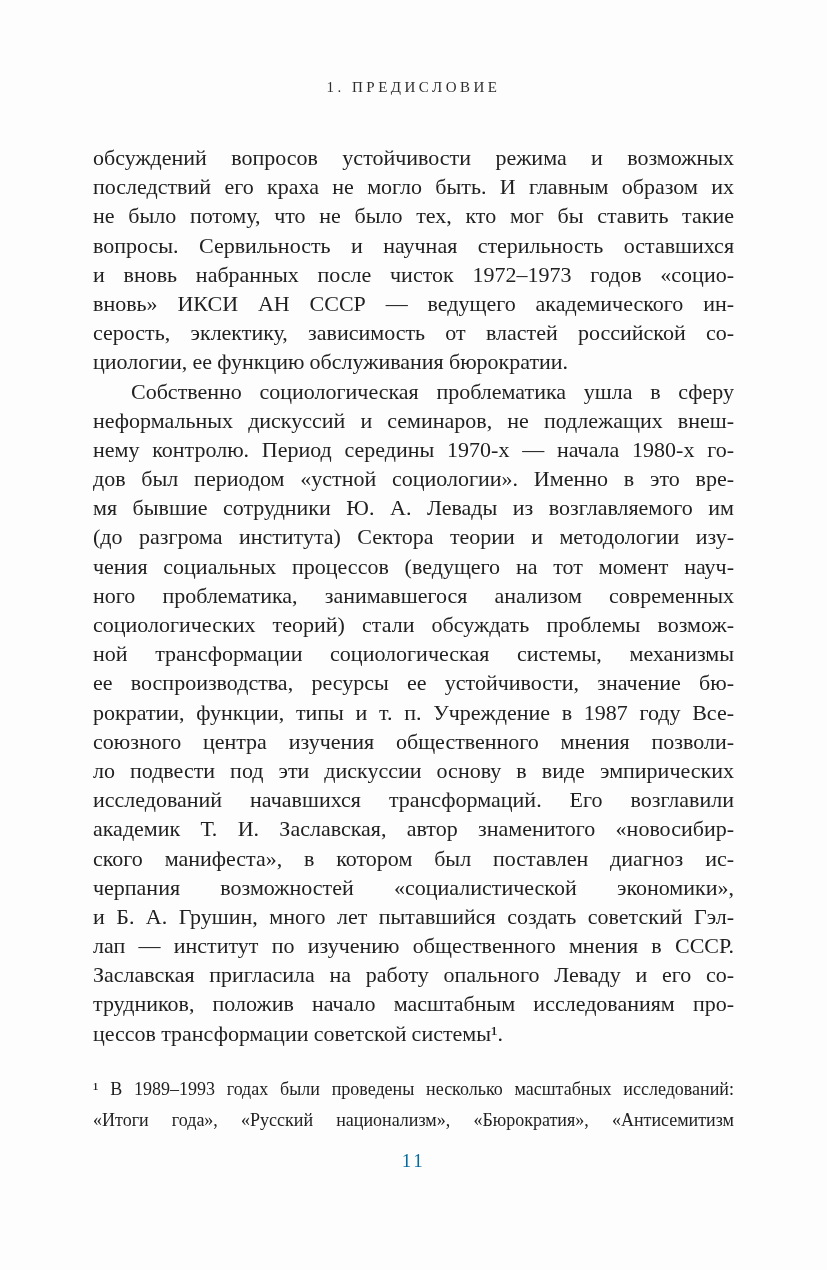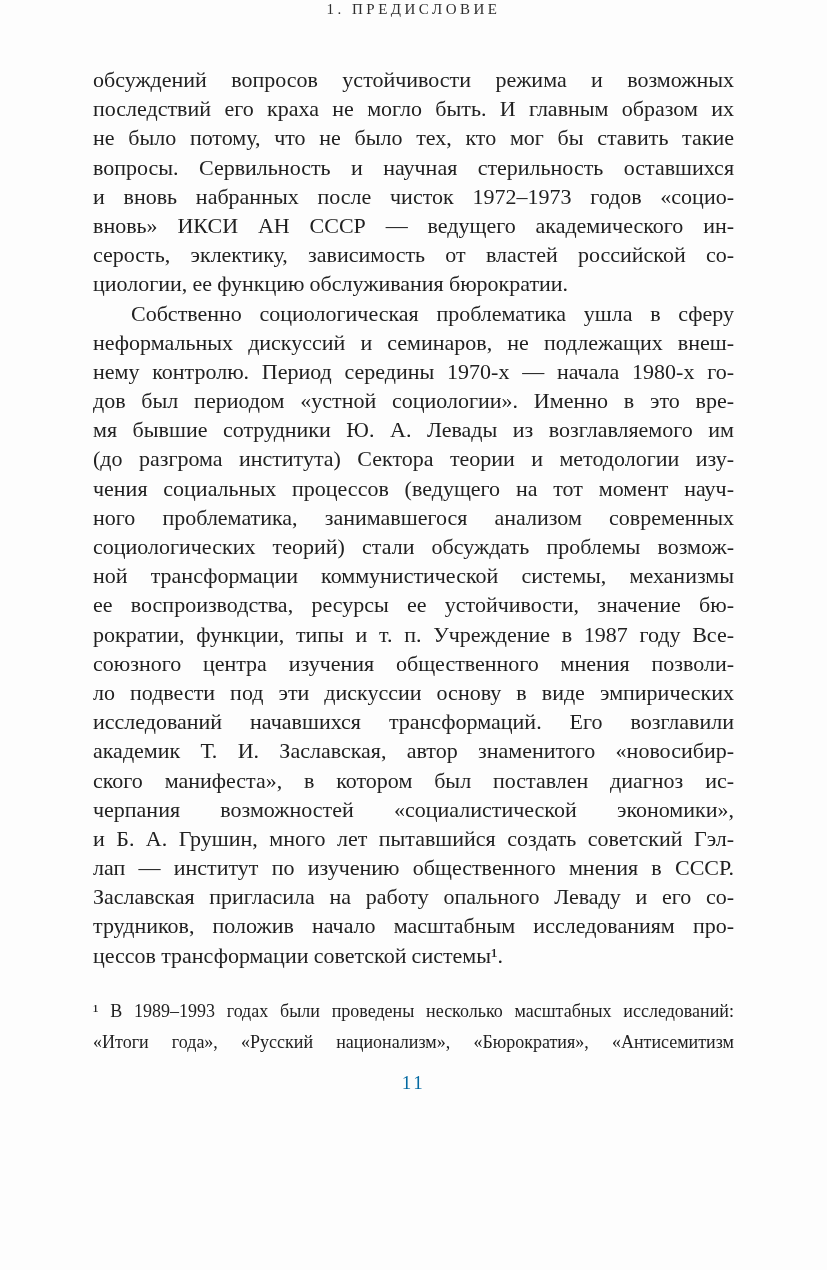--- a/index.html
+++ b/index.html
@@ -9,20 +9,21 @@
   }
   .page {
     position: relative;
     width: 827px;
     height: 1270px;
     margin: 0 auto;
     background: #fdfdfd;
     color: #212121;
     font-family: "Liberation Serif", "DejaVu Serif", serif;
     box-sizing: border-box;
+    padding-top: 78px;
     overflow: hidden;
   }
   .running-head {
     text-align: center;
     font-size: 15px;
     line-height: 18px;
     letter-spacing: 3.5px;
     color: #2e2e2e;
     font-variant: normal;
     text-transform: uppercase;
@@ -82,21 +83,21 @@
       <div class="line last">циологии, ее функцию обслуживания бюрократии.</div>
       <div class="line indent">Собственно социологическая проблематика ушла в сферу</div>
       <div class="line">неформальных дискуссий и семинаров, не подлежащих внеш-</div>
       <div class="line">нему контролю. Период середины 1970-х — начала 1980-х го-</div>
       <div class="line">дов был периодом «устной социологии». Именно в это вре-</div>
       <div class="line">мя бывшие сотрудники Ю. А. Левады из возглавляемого им</div>
       <div class="line">(до разгрома института) Сектора теории и методологии изу-</div>
       <div class="line">чения социальных процессов (ведущего на тот момент науч-</div>
       <div class="line">ного проблематика, занимавшегося анализом современных</div>
       <div class="line">социологических теорий) стали обсуждать проблемы возмож-</div>
-      <div class="line">ной трансформации коммунистической системы, механизмы</div>
+      <div class="line">ной трансформации социологическая системы, механизмы</div>
       <div class="line">ее воспроизводства, ресурсы ее устойчивости, значение бю-</div>
       <div class="line">рократии, функции, типы и т. п. Учреждение в 1987 году Все-</div>
       <div class="line">союзного центра изучения общественного мнения позволи-</div>
       <div class="line">ло подвести под эти дискуссии основу в виде эмпирических</div>
       <div class="line">исследований начавшихся трансформаций. Его возглавили</div>
       <div class="line">академик Т. И. Заславская, автор знаменитого «новосибир-</div>
       <div class="line">ского манифеста», в котором был поставлен диагноз ис-</div>
       <div class="line">черпания возможностей «социалистической экономики»,</div>
       <div class="line">и Б. А. Грушин, много лет пытавшийся создать советский Гэл-</div>
       <div class="line">лап — институт по изучению общественного мнения в СССР.</div>

